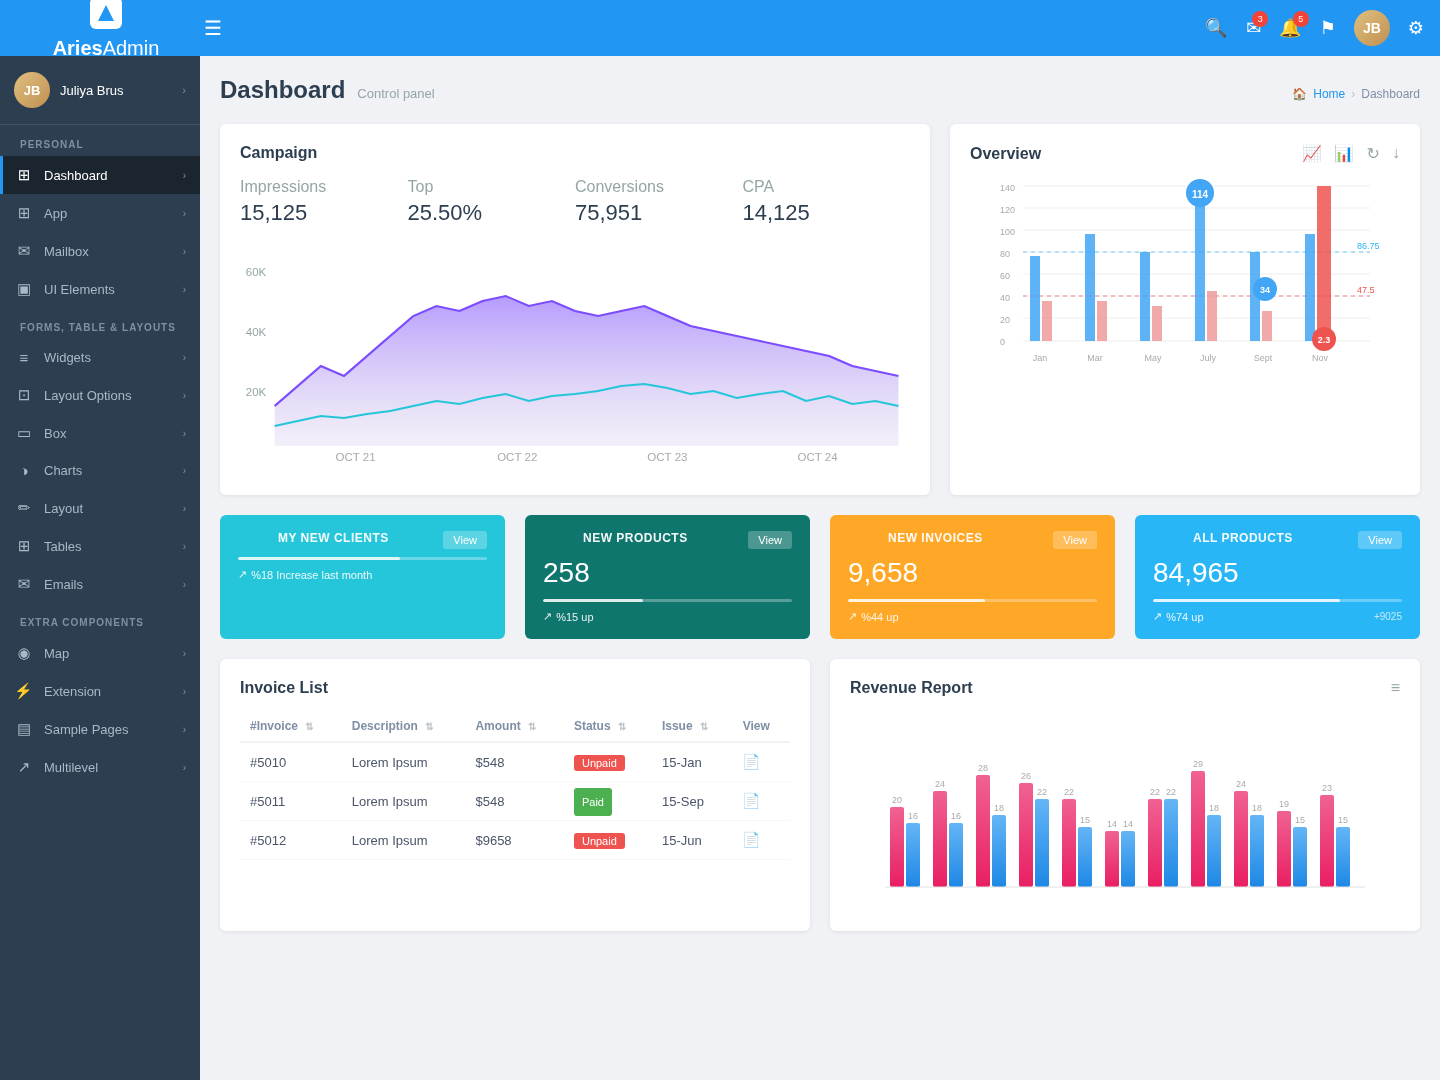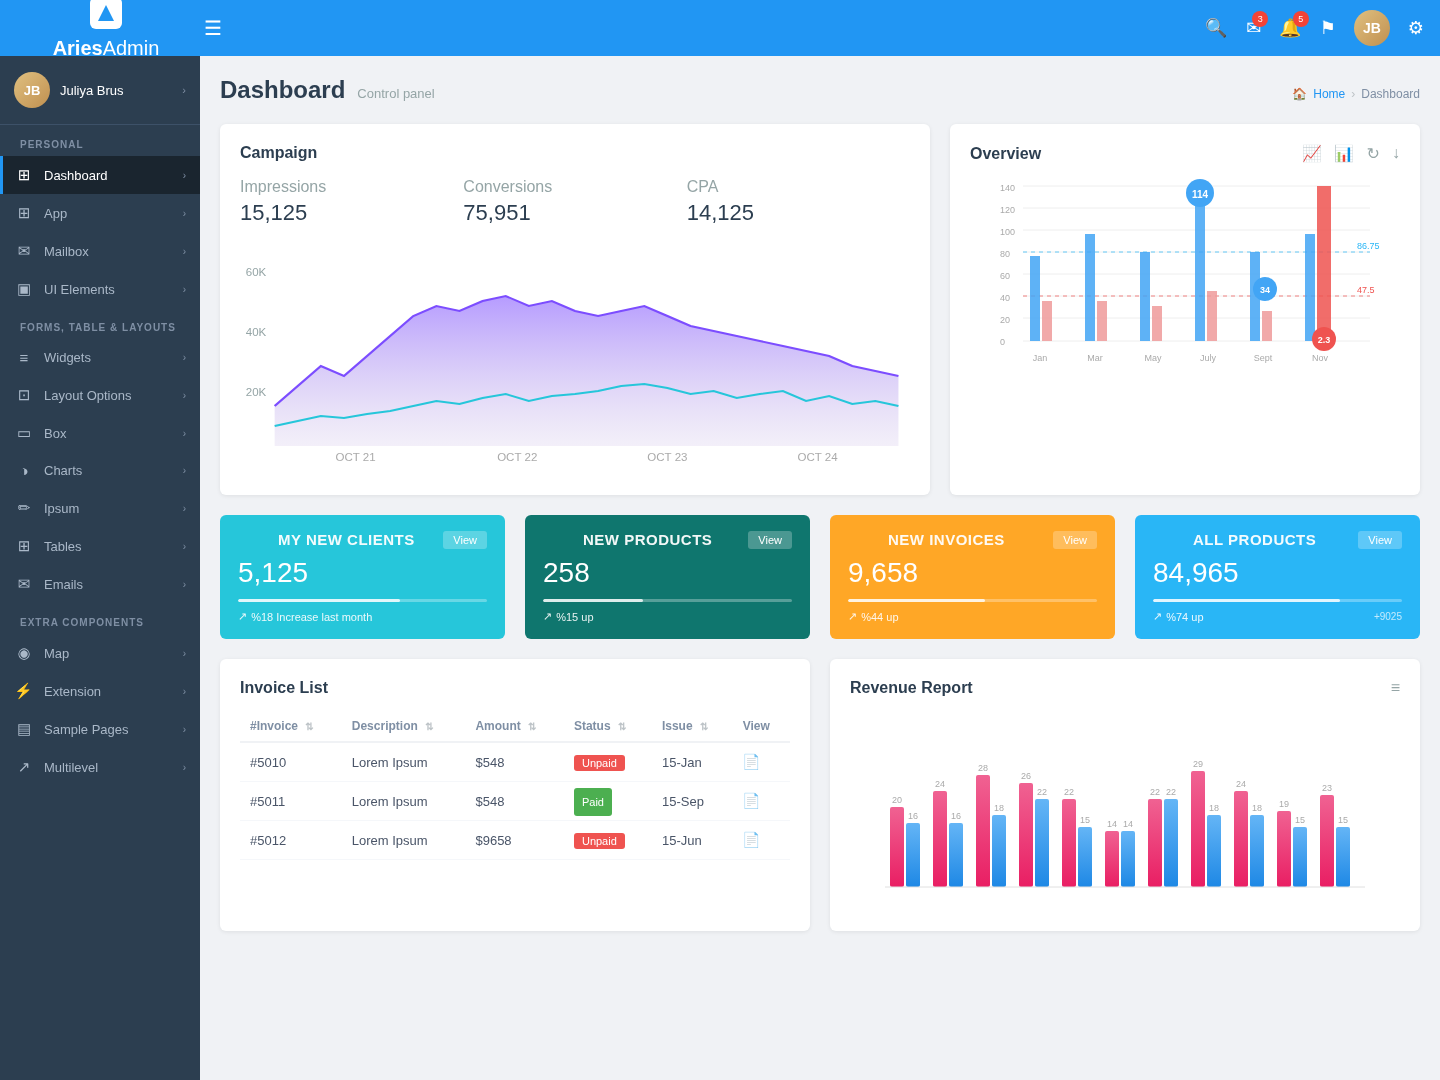--- a/index.html
+++ b/index.html
@@ -103,21 +103,21 @@
 
     
     .stat-card {
       border-radius: 6px; padding: 16px 18px; color: white; flex: 1; position: relative;
     }
     .stat-card.green { background: #26C6DA; }
     .stat-card.red { background: #0f766e; }
     .stat-card.amber { background: #FFA726; }
     .stat-card.blue { background: #29B6F6; }
     .stat-card-header { display: flex; justify-content: space-between; align-items: flex-start; margin-bottom: 8px; }
-    .stat-card-label { font-size: 15px; font-weight: 600; letter-spacing: 0.5px; opacity: 0.95; padding-left: 40px; }
+    .stat-card-label { font-size: 12px; font-weight: 600; letter-spacing: 0.5px; opacity: 0.95; padding-left: 40px; }
     .stat-card-view { background: rgba(255,255,255,0.25); border: none; color: white; border-radius: 3px; padding: 3px 10px; font-size: 11px; cursor: pointer; }
     .stat-card-value { font-size: 28px; font-weight: 300; margin-bottom: 10px; }
     .stat-card-bar { height: 3px; background: rgba(255,255,255,0.3); border-radius: 2px; margin-bottom: 8px; overflow: hidden; }
     .stat-card-bar-fill { height: 100%; background: rgba(255,255,255,0.8); border-radius: 2px; }
     .stat-card-footer { font-size: 11px; display: flex; align-items: center; gap: 4px; opacity: 0.9; }
     .stat-card-plus { font-size: 10px; color: rgba(255,255,255,0.8); margin-left: auto; }
 
     
     .table-section { background: white; border-radius: 6px; padding: 20px; box-shadow: 0 1px 4px rgba(0,0,0,0.08); }
     .table-section .card-title { margin-bottom: 14px; }
@@ -224,21 +224,21 @@
         <span class="si-label">Box</span>
         <span class="si-arrow">›</span>
       </div>
       <div class="sidebar-item">
         <span class="si-icon">◑</span>
         <span class="si-label">Charts</span>
         <span class="si-arrow">›</span>
       </div>
       <div class="sidebar-item">
         <span class="si-icon">✏</span>
-        <span class="si-label">Ipsum</span>
+        <span class="si-label">Layout</span>
         <span class="si-arrow">›</span>
       </div>
       <div class="sidebar-item">
         <span class="si-icon">⊞</span>
         <span class="si-label">Tables</span>
         <span class="si-arrow">›</span>
       </div>
       <div class="sidebar-item">
         <span class="si-icon">✉</span>
         <span class="si-label">Emails</span>
@@ -287,20 +287,24 @@
     </div>
 
     <div class="row">
 
       <div class="col-8 card">
         <div class="card-title">Campaign</div>
         <div class="campaign-stats">
           <div class="campaign-stat">
             <div class="campaign-stat-label">Impressions</div>
             <div class="campaign-stat-value">15,125</div>
+          </div>
+          <div class="campaign-stat">
+            <div class="campaign-stat-label">Top</div>
+            <div class="campaign-stat-value">25.50%</div>
           </div>
           <div class="campaign-stat">
             <div class="campaign-stat-label">Conversions</div>
             <div class="campaign-stat-value">75,951</div>
           </div>
           <div class="campaign-stat">
             <div class="campaign-stat-label">CPA</div>
             <div class="campaign-stat-value">14,125</div>
           </div>
         </div>
@@ -405,21 +409,20 @@
       </div>
     </div>
 
     <div class="row">
 
       <div class="stat-card green">
         <div class="stat-card-header">
           <span class="stat-card-label">MY NEW CLIENTS</span>
           <button class="stat-card-view">View</button>
         </div>
-        <div class="stat-card-value">5,125</div>
         <div class="stat-card-bar">
           <div class="stat-card-bar-fill" style="width:65%"></div>
         </div>
         <div class="stat-card-footer">
           <span>↗</span>
             <span>%18 Increase last month</span>
         </div>
       </div>
 
       <div class="stat-card red">

